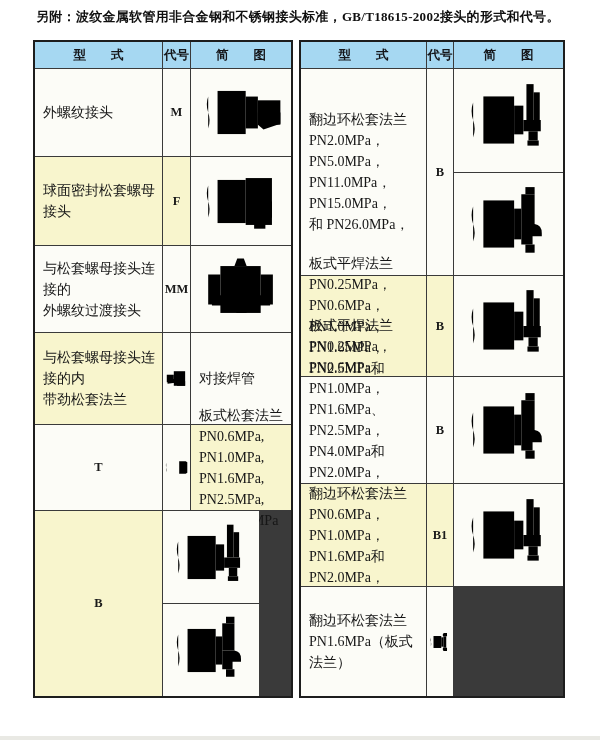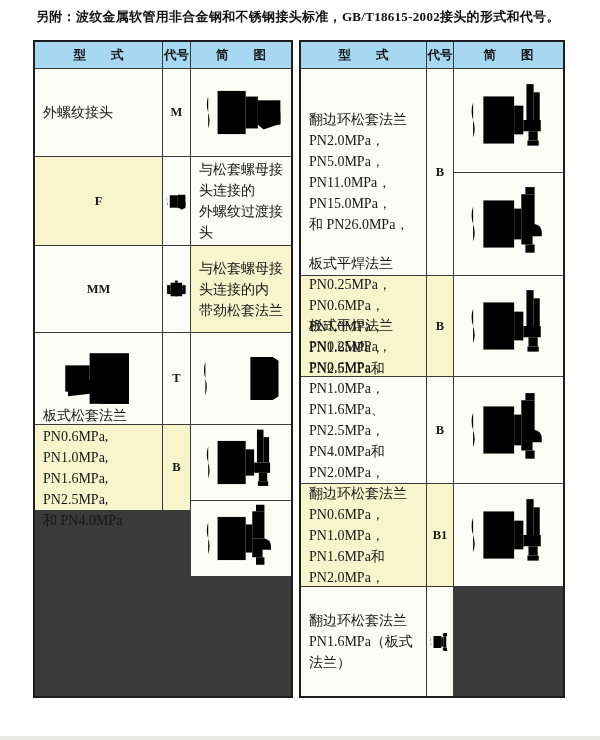--- a/index.html
+++ b/index.html
@@ -140,20 +140,21 @@
   <div class="hd">简　　图</div>
 
   <div class="c type">外螺纹接头</div>
   <div class="c code">M</div>
   <div class="diag">
     <svg class="dg" viewBox="0 0 100 80">
         <use href="#dgM"></use>
       </svg>
   </div>
 
+  <div class="c type hl">球面密封松套螺母接头</div>
   <div class="c code hl">F</div>
   <div class="diag">
     <svg class="dg" viewBox="0 0 100 80">
         <use href="#dgF"></use>
       </svg>
   </div>
 
   <div class="c type">与松套螺母接头连接的
 外螺纹过渡接头</div>
   <div class="c code">MM</div>
@@ -164,20 +165,21 @@
   </div>
 
   <div class="c type hl">与松套螺母接头连接的内
 带劲松套法兰</div>
   <div class="diag">
     <svg class="dg" viewBox="0 0 100 80">
         <use href="#dgMF"></use>
       </svg>
   </div>
 
+  <div class="c type">对接焊管</div>
   <div class="c code">T</div>
   <div class="diag">
     <svg class="dg" viewBox="0 0 100 80">
         <use href="#dgT"></use>
       </svg>
   </div>
 
   <div class="c type hl">板式松套法兰
 PN0.6MPa, PN1.0MPa,
 PN1.6MPa, PN2.5MPa,

